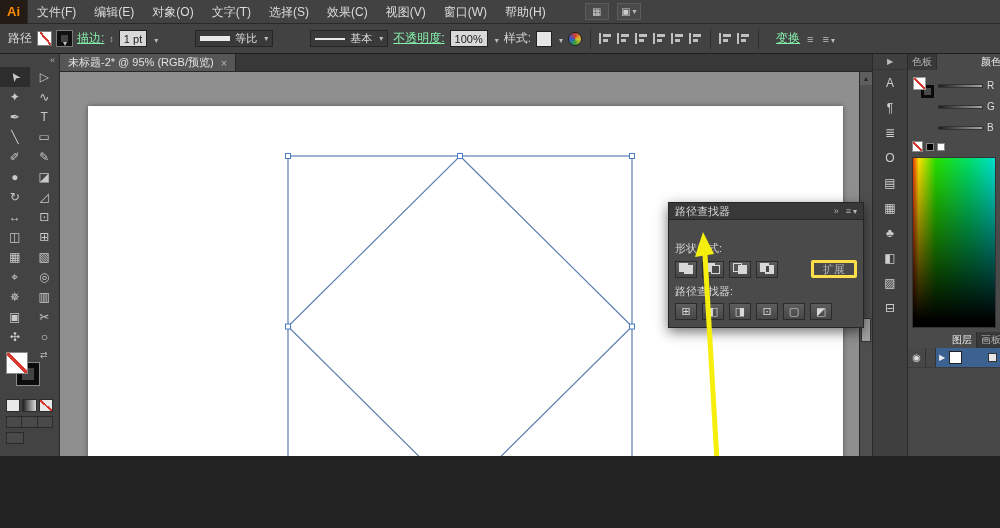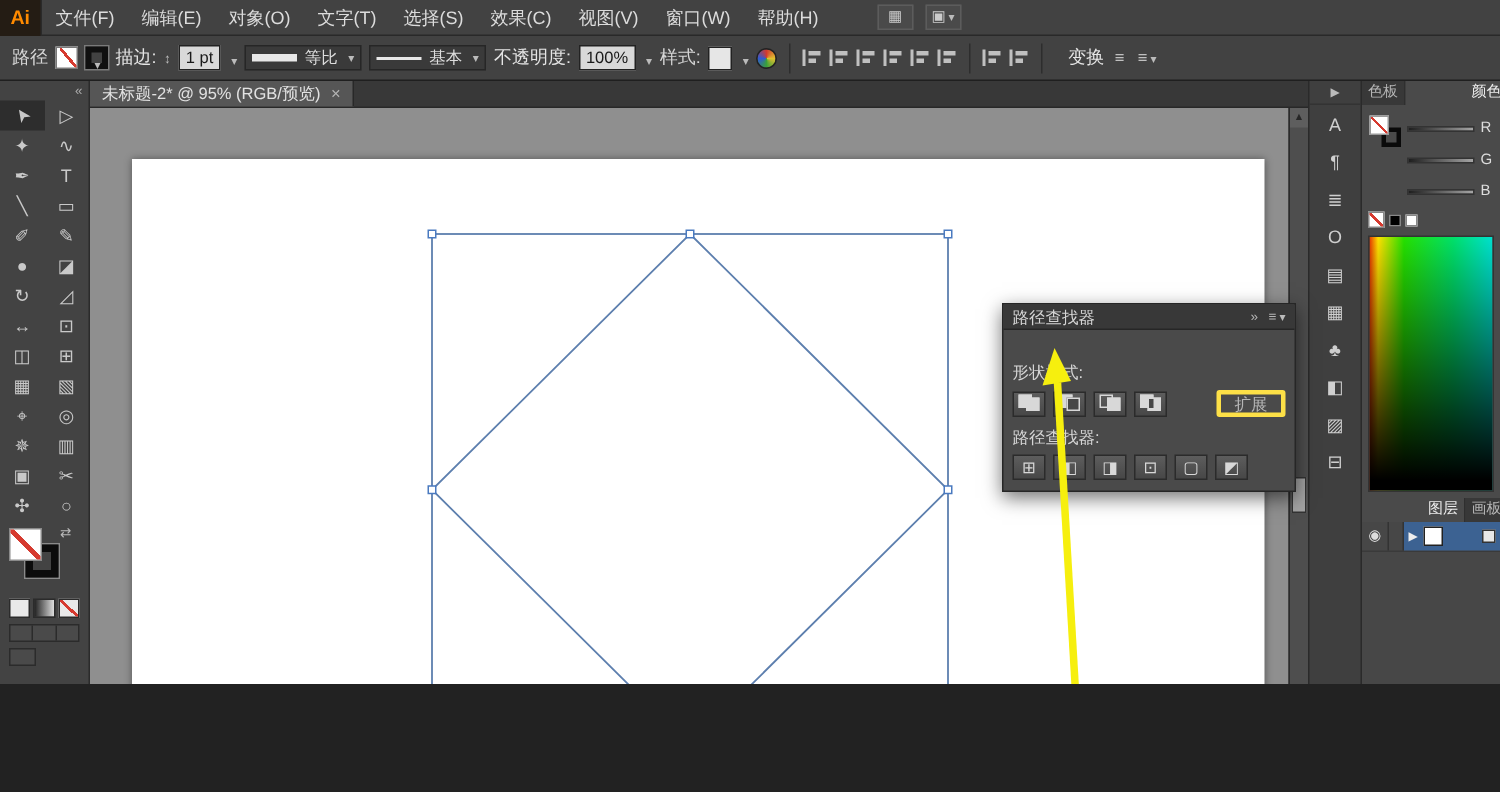--- a/index.html
+++ b/index.html
@@ -9,23 +9,23 @@
   
   .menubar {position:absolute; top:0; left:0; width:100%; height:24px; background:#424242; border-bottom:1px solid #292929; display:flex; align-items:center;}
   .logo {width:28px; height:24px; background:#241c14; color:#ff8a00; font-weight:bold; font-size:13px; display:flex; align-items:center; justify-content:center; border-right:1px solid #2a2a2a;}
   .menu-item {padding:0 9px; line-height:24px; color:#dcdcdc; white-space:nowrap;}
   .mb-tools {display:flex; gap:8px; margin-left:30px;}
   .mb-btn {min-width:24px; height:17px; border:1px solid #5c5c5c; background:#4a4a4a; color:#ccc; font-size:10px; display:flex; align-items:center; justify-content:center; padding:0 3px;}
   .caret::after {content:"▾"; font-size:8px; color:#bbb; margin-left:2px;}
 
   
   .controlbar {position:absolute; top:24px; left:0; width:100%; height:30px; background:#424242; border-bottom:1px solid #1f1f1f; display:flex; align-items:center; gap:5px; padding:0 8px; font-size:12px; white-space:nowrap;}
-  .link {color:#e5e5e5; }
+  .link {color:#86efac; text-decoration:underline;}
   .cfield {background:#d9d9d9; color:#1a1a1a; height:17px; display:flex; align-items:center; padding:0 4px; font-size:11px; border:1px solid #222;}
-  .dd {background:#3a3a3a; border:1px solid #262626; height:17px; display:flex; align-items:center; padding:0 4px; gap:5px; font-size:11px; color:#ddd;}
+  .dd {background:#3a3a3a; border:1px solid #262626; height:17px; display:flex; align-items:center; padding:0 4px; gap:5px; font-size:11px; color:#ddd;margin-left:32px;}
   .profile-line {width:30px; height:5px; background:#e8e8e8;}
   .brush-line {width:30px; height:2px; background:#e8e8e8;}
   .sw-fill {width:15px; height:15px; background:#fff; border:1px solid #7a7a7a; position:relative;}
   .slash::after {content:""; position:absolute; inset:0; background:linear-gradient(to top right, transparent 44%, #d63a2f 44%, #d63a2f 56%, transparent 56%);}
   .sw-stroke {width:15px; height:15px; border:4px solid #101010; background:#424242; box-shadow:0 0 0 1px #7a7a7a;}
   .spin {font-size:9px; color:#bbb;}
   .vsep {width:1px; height:20px; background:#2d2d2d; margin:0 3px;}
   .al-icon {width:13px; height:11px; display:inline-block; position:relative; border-left:2px solid #c0c0c0;}
   .al-icon::before {content:""; position:absolute; left:2px; top:1px; width:8px; height:3px; background:#c0c0c0;}
   .al-icon::after {content:""; position:absolute; left:2px; top:6px; width:5px; height:3px; background:#c0c0c0;}

